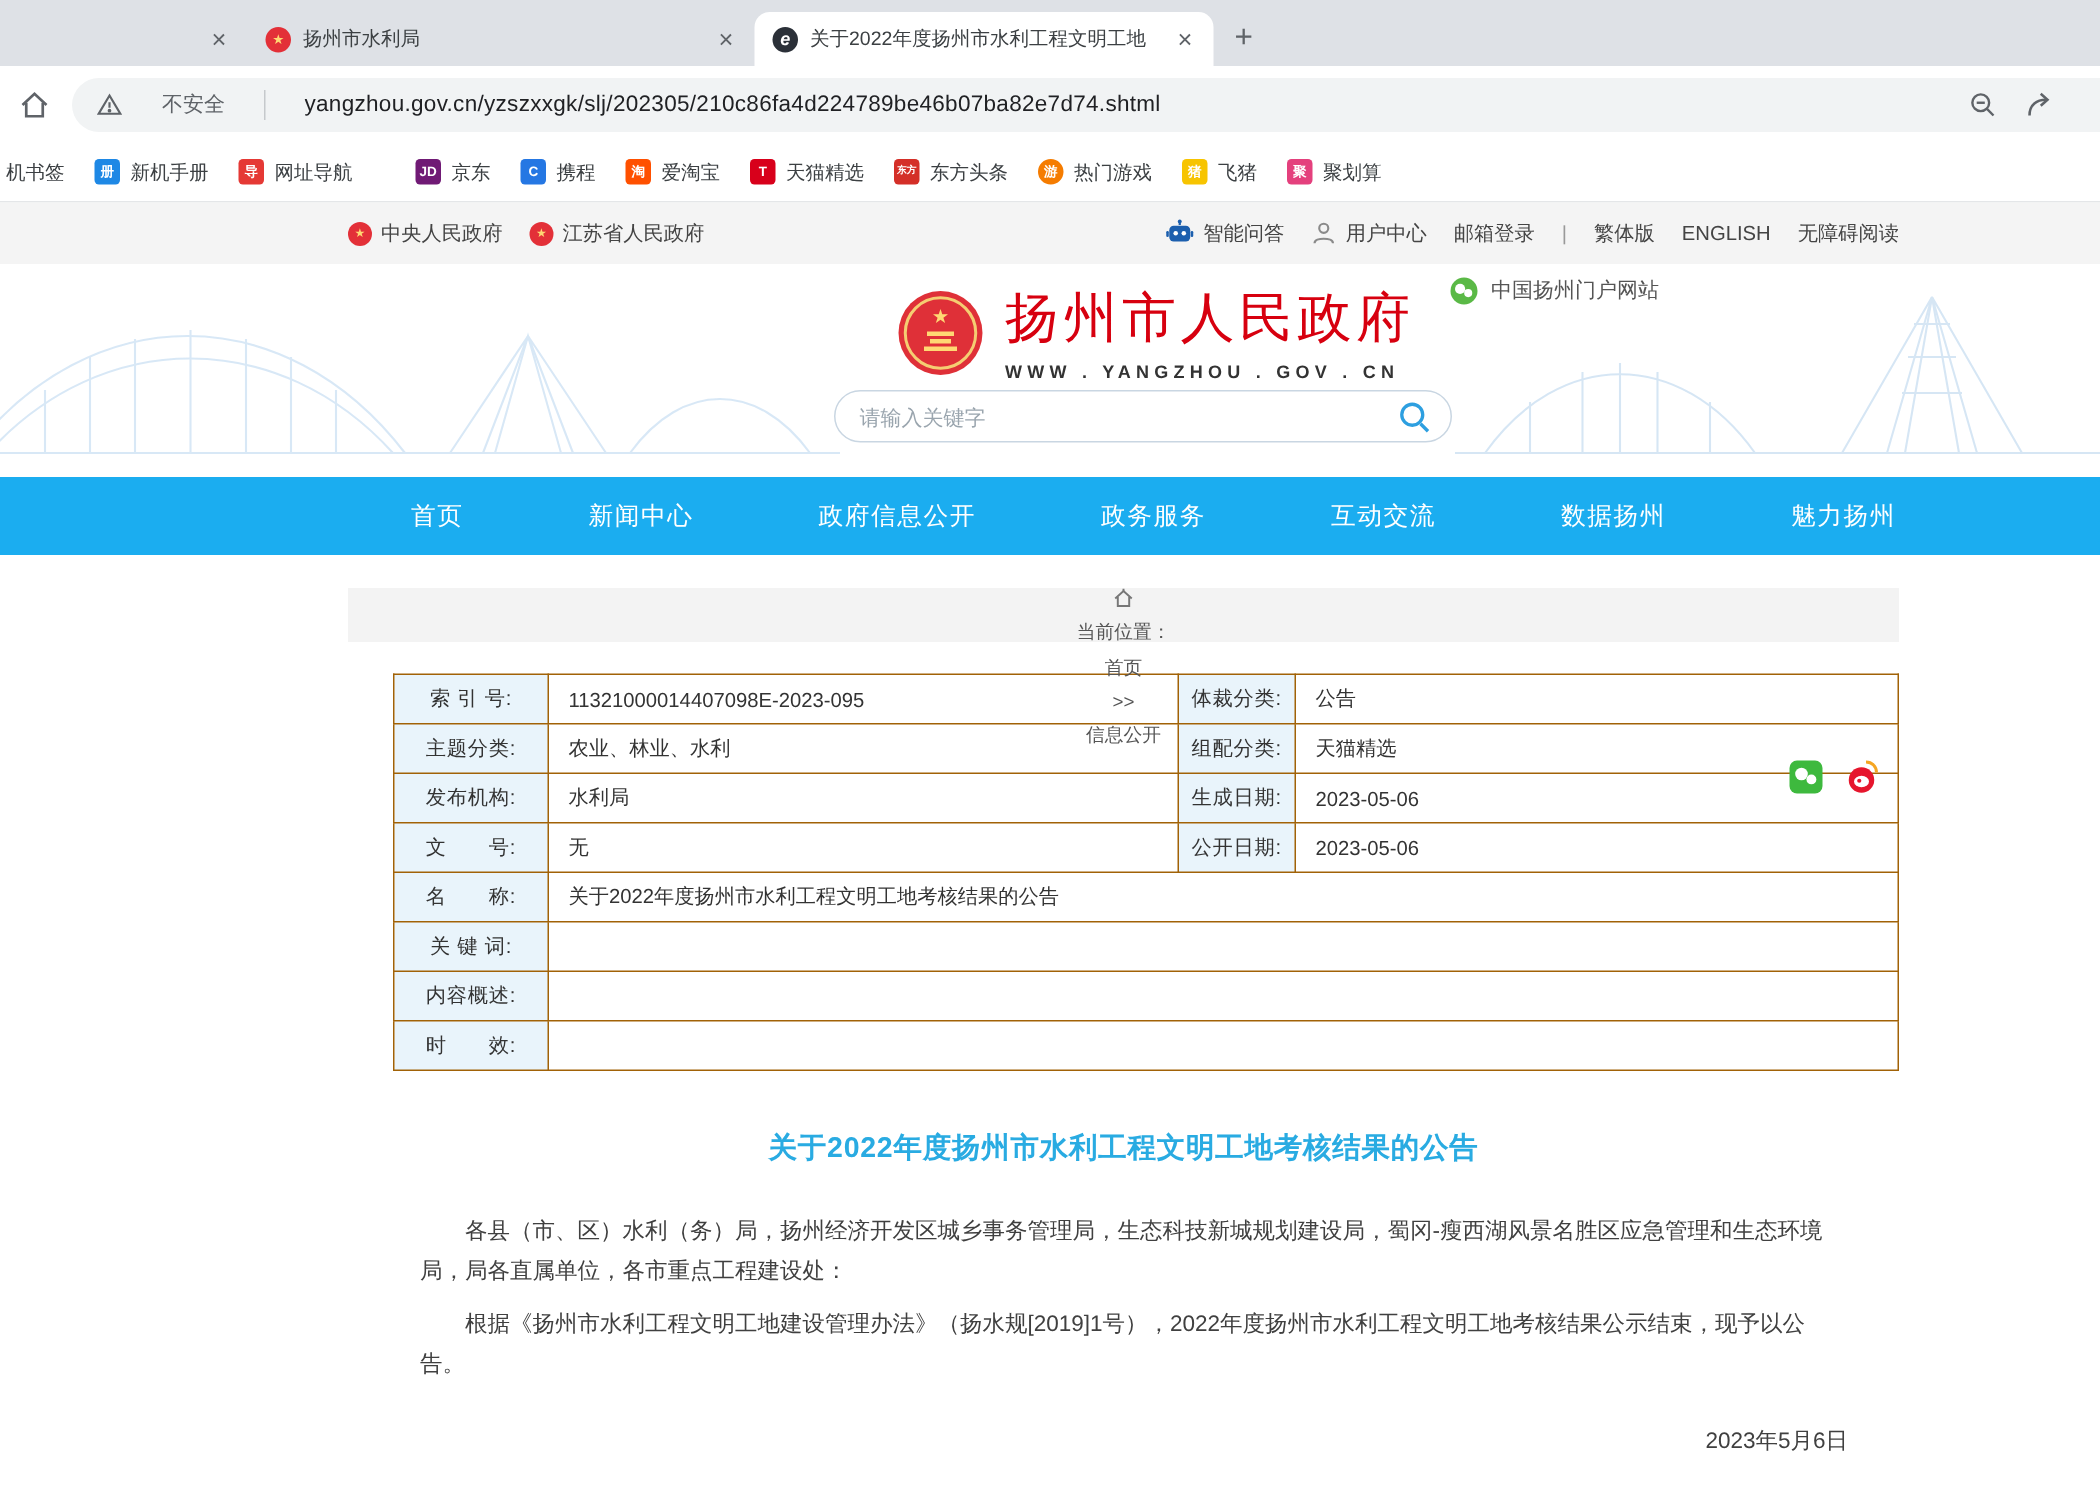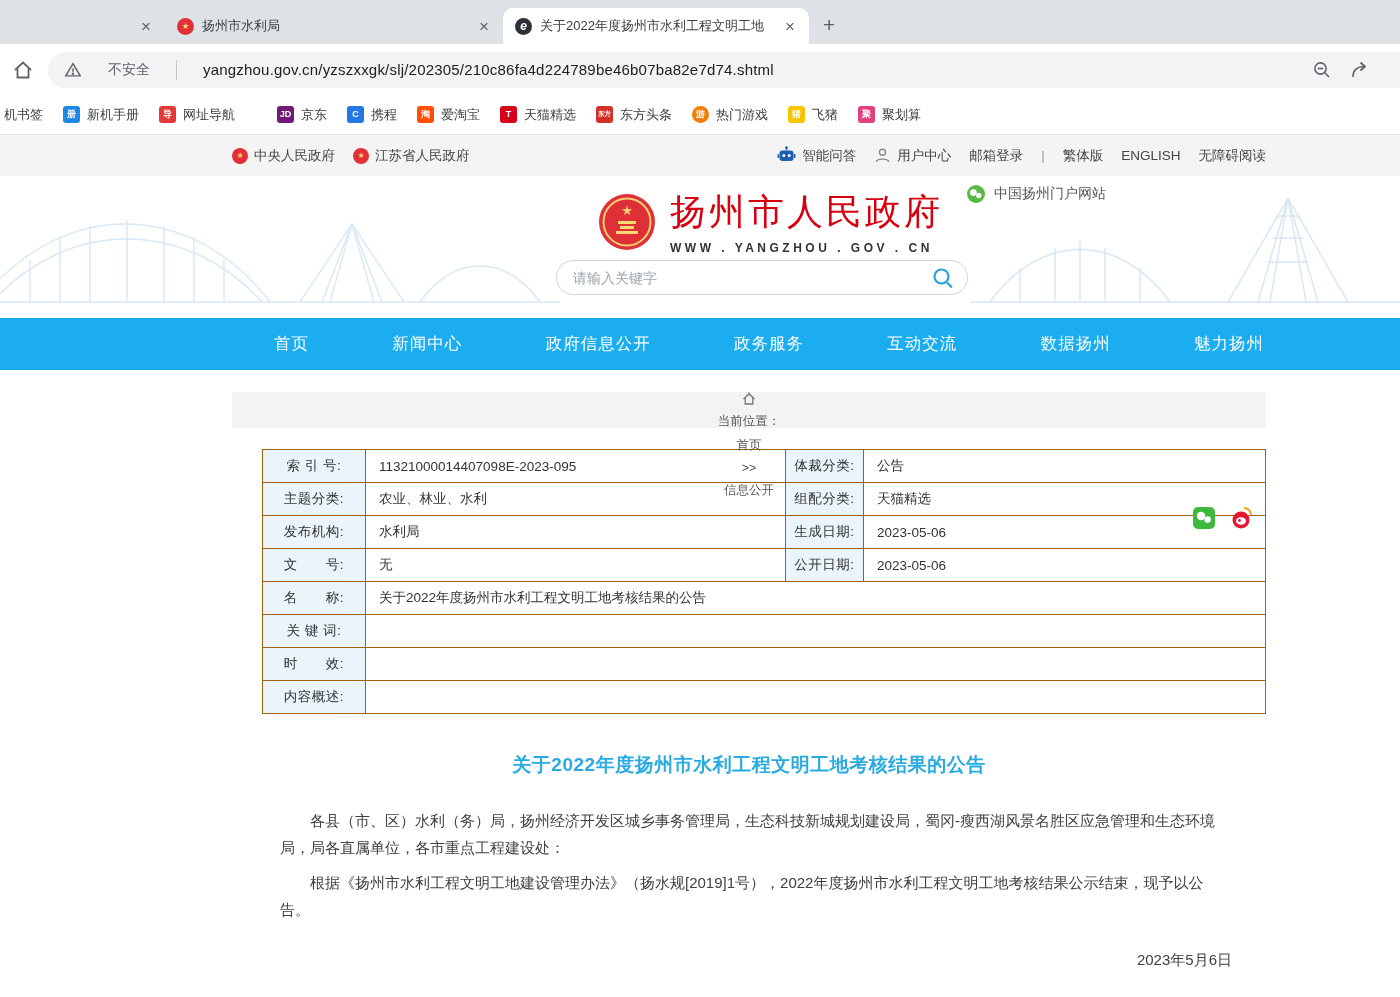--- a/index.html
+++ b/index.html
@@ -377,27 +377,27 @@
     </tr>
     <tr>
       <td class="lbl">名　　称:</td>
       <td class="val" colspan="3">关于2022年度扬州市水利工程文明工地考核结果的公告</td>
     </tr>
     <tr>
       <td class="lbl">关 键 词:</td>
       <td class="val" colspan="3"></td>
     </tr>
     <tr>
+      <td class="lbl">内容概述:</td>
+      <td class="val" colspan="3"></td>
+    </tr>
+    <tr>
       <td class="lbl">时　　效:</td>
       <td class="val" colspan="3"></td>
     </tr>
-    <tr>
-      <td class="lbl">内容概述:</td>
-      <td class="val" colspan="3"></td>
-    </tr>
   </tbody>
     </table>
 
   <h1 class="article-title" style="color: rgb(41, 171, 226);">关于2022年度扬州市水利工程文明工地考核结果的公告</h1>
 
   <p class="para">各县（市、区）水利（务）局，扬州经济开发区城乡事务管理局，生态科技新城规划建设局，蜀冈-瘦西湖风景名胜区应急管理和生态环境局，局各直属单位，各市重点工程建设处：</p>
   <p class="para">根据《扬州市水利工程文明工地建设管理办法》（扬水规[2019]1号），2022年度扬州市水利工程文明工地考核结果公示结束，现予以公告。</p>
 
   <div class="article-date">2023年5月6日</div>
 

